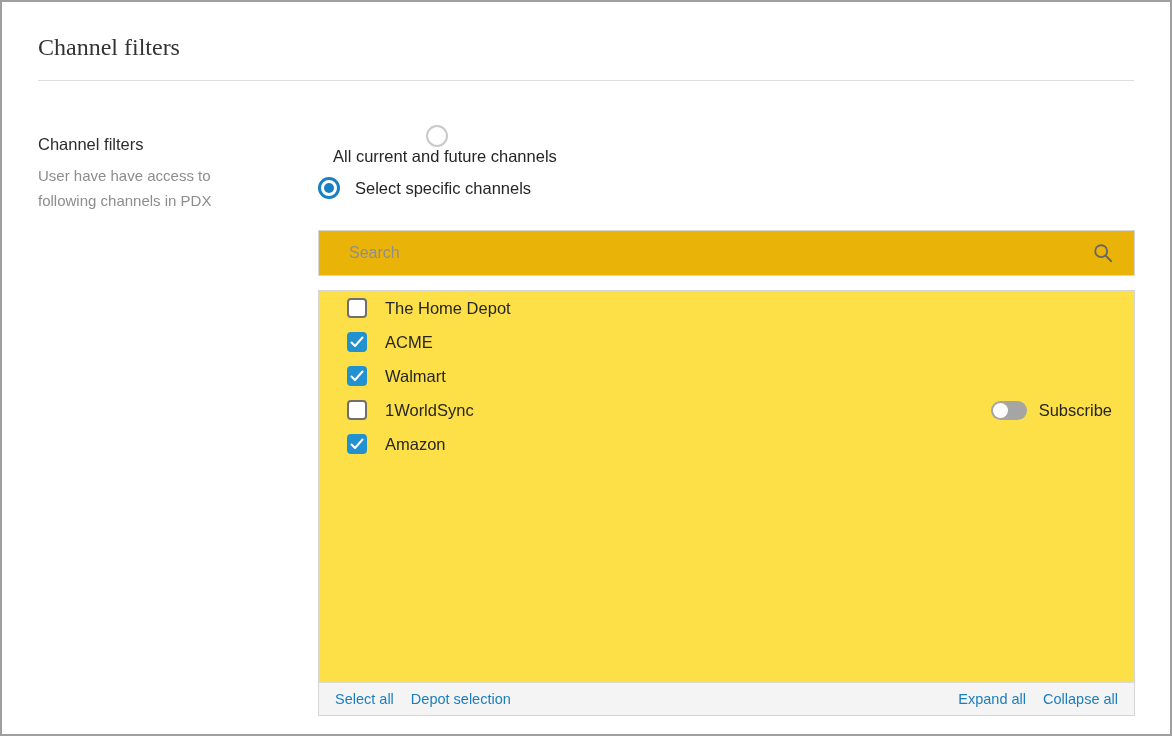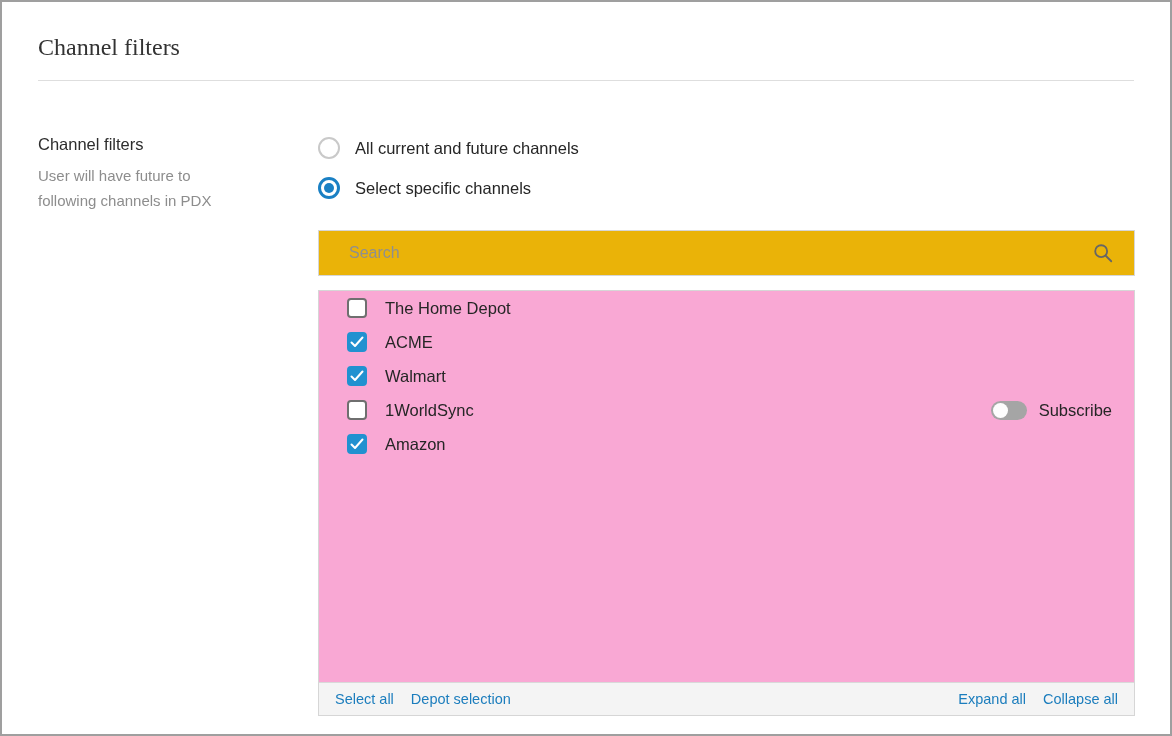--- a/index.html
+++ b/index.html
@@ -26,21 +26,21 @@
   .left-col { position:absolute; left:36px; top:133px; width:250px; }
   .section-label { font-size:16.5px; color:#2d2d2d; margin-bottom:9px; }
   .section-desc { font-size:15px; color:#8d8d8d; line-height:25px; }
 
   .content { position:absolute; left:316px; top:0; width:817px; }
 
   .radio-row {
     position:absolute; left:0; height:22px;
     display:flex; align-items:center; cursor:pointer;
   }
-  .radio-row.r1 { top:135px; }
+  .radio-row.r1 { top:123px;flex-direction:column; }
   .radio-row.r2 { top:175px; }
   .radio {
     width:22px; height:22px; border-radius:50%;
     border:2px solid #c9c9c9; background:#fff; flex:none;
     position:relative;
   }
   .radio.selected { border:3px solid #1a80c4; }
   .radio.selected::after {
     content:""; position:absolute; left:50%; top:50%;
     width:10px; height:10px; margin:-5px 0 0 -5px;
@@ -59,21 +59,21 @@
     padding-left:30px; font-size:16px; color:#333;
     font-family:"Liberation Sans", sans-serif;
     background:transparent;
   }
   .search-box input::placeholder { color:#8f8f8f; opacity:1; }
   .search-icon { flex:none; margin-right:20px; width:22px; height:22px; cursor:pointer; }
 
   .list-box {
     position:absolute; left:0; top:288px;
     width:817px; height:426px;
-    border:1px solid #d6d6d6; background:#f9a8d4;
+    border:1px solid #d6d6d6; background:#fde047;
     display:flex; flex-direction:column;
   }
   .list-rows { flex:1; overflow:hidden; }
   .channel-row {
     position:relative; display:flex; align-items:center;
     height:34px; padding-left:28px;
   }
   .checkbox {
     width:20px; height:20px; flex:none;
     border:2px solid #6f6f6f; border-radius:4px;
@@ -112,21 +112,21 @@
 <body>
 
 <div class="panel">
 
   <h1 class="page-title">Channel filters</h1>
   <div class="divider"></div>
 
   <div class="left-col">
     <div class="section-label">Channel filters</div>
     <div class="section-desc">
-      <span>User will have future to</span><br>
+      <span>User have have access to</span><br>
       <span>following channels in PDX</span>
     </div>
   </div>
 
   <div class="content">
 
     <div class="radio-row r1">
       <span class="radio"></span>
       <span class="radio-label">All current and future channels</span>
     </div>

